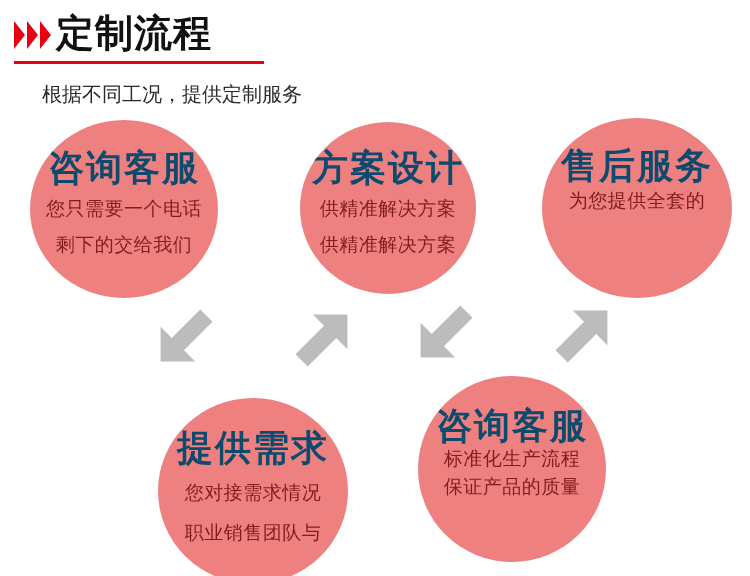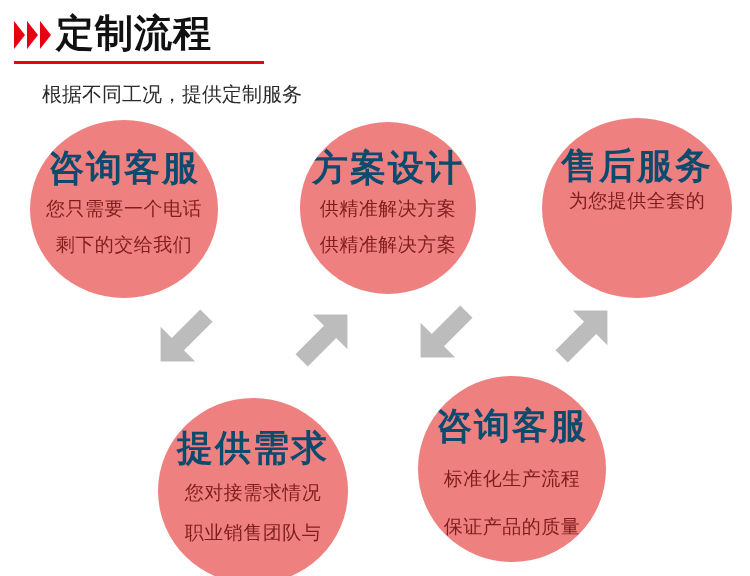--- a/index.html
+++ b/index.html
@@ -117,21 +117,21 @@
   #node-1 { left: 30px;  top: 120px; width: 188px; height: 178px; padding-top: 30px; }
   #node-2 { left: 300px; top: 122px; width: 176px; height: 172px; padding-top: 28px; }
   #node-3 { left: 542px; top: 118px; width: 190px; height: 180px; padding-top: 30px; }
   #node-4 { left: 158px; top: 398px; width: 190px; height: 186px; padding-top: 32px; }
   #node-5 { left: 418px; top: 376px; width: 188px; height: 186px; padding-top: 32px; }
 
   #node-1 .node-desc { margin-top: 10px; }
   #node-2 .node-desc { margin-top: 10px; }
   #node-3 .node-desc { margin-top: 4px; }
   #node-4 .node-desc { margin-top: 14px; }
-  #node-5 .node-desc { margin-top: 22px; }
+  #node-5 .node-desc { margin-top: 2px; }
 
   
   .arrow {
     position: absolute;
     width: 72px;
     height: 72px;
   }
   .arrow svg { display: block; width: 72px; height: 72px; }
   #arrow-1 { left: 148px; top: 302px; }
   #arrow-2 { left: 288px; top: 302px; }

